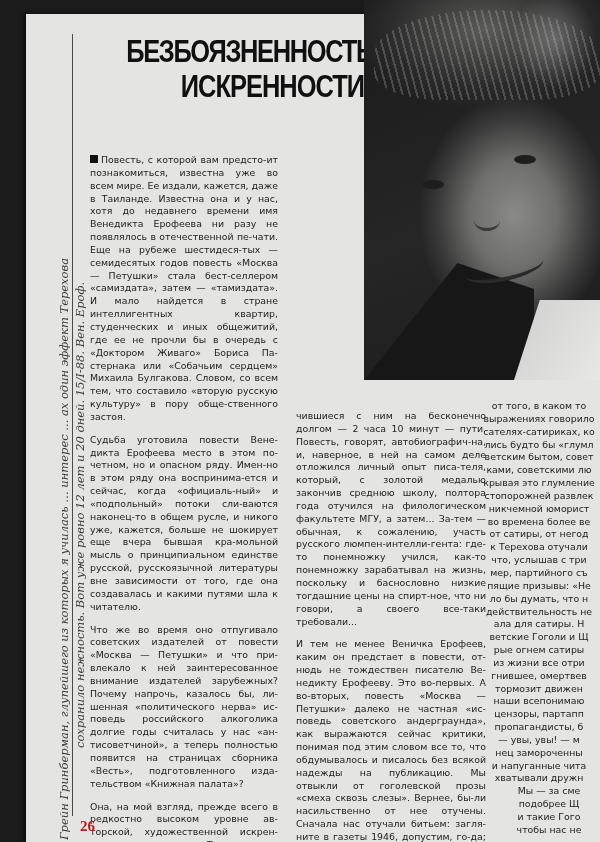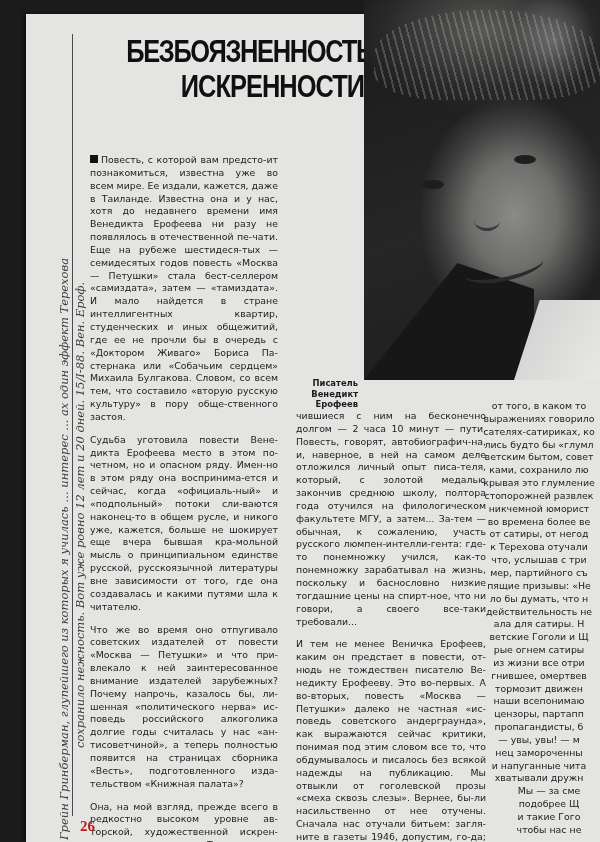--- a/index.html
+++ b/index.html
@@ -106,45 +106,40 @@
   <div class="photo">
     <div class="hair"></div>
     <div class="shoulder"></div>
     <div class="shirt"></div>
     <div class="eye-l"></div>
     <div class="eye-r"></div>
     <div class="nose"></div>
     <div class="smile"></div>
   </div>
 
-  <div class="caption">
-    <div>Писатель</div>
-    <div>Венедикт</div>
-    <div>Ерофеев</div>
-  </div>
 
   <div class="col col1">
     <p><span class="lead-square"></span><span>Повесть, с которой вам предсто-ит познакомиться, известна уже во всем мире. Ее издали, кажется, даже в Таиланде. Известна она и у нас, хотя до недавнего времени имя Венедикта Ерофеева ни разу не появлялось в отечественной пе-чати. Еще на рубеже шестидеся-тых — семидесятых годов повесть «Москва — Петушки» стала бест-селлером «самиздата», затем — «тамиздата». И мало найдется в стране интеллигентных квартир, студенческих и иных общежитий, где ее не прочли бы в очередь с «Доктором Живаго» Бориса Па-стернака или «Собачьим сердцем» Михаила Булгакова. Словом, со всем тем, что составило «вторую русскую культуру» в пору обще-ственного застоя.</span></p>
     <p>Судьба уготовила повести Вене-дикта Ерофеева место в этом по-четном, но и опасном ряду. Имен-но в этом ряду она восприни­ма-ется и сейчас, когда «официаль-ный» и «подпольный» потоки сли-ваются наконец-то в общем русле, и никого уже, кажется, больше не шокирует еще вчера бывшая кра-мольной мысль о принципиальном единстве русской, русскоязычной литературы вне зависимости от того, где она создавалась и какими путями шла к читателю.</p>
     <p>Что же во время оно отпугивало советских издателей от повести «Москва — Петушки» и что при-влекало к ней заинтересованное внимание издателей зарубежных? Почему напрочь, казалось бы, ли-шенная «политического нерва» ис-поведь российского алкоголика долгие годы считалась у нас «ан-тисоветчиной», а теперь полностью появится на страницах сборника «Весть», подготовленного изда-тельством «Книжная палата»?</p>
     <p>Она, на мой взгляд, прежде всего в редкостно высоком уровне ав-торской, художественной искрен-ности и правдивости. Тут же, впро-чем, стоит предупредить читателя: речь идет именно о художест-венной искренности и правди-вости, а не только о том, точен ли автор в изложении фактов, верно ли передал он события, слу-</p>
   </div>
 
   <div class="col col2">
     <p>чившиеся с ним на бесконечно долгом — 2 часа 10 минут — пути. Повесть, говорят, автобиографич-на, и, наверное, в ней на самом деле отложился личный опыт писа-теля, который, с золотой медалью закончив среднюю школу, полтора года отучился на филологическом факультете МГУ, а затем... За-тем — обычная, к сожалению, участь русского люмпен-интелли-гента: где-то понемножку учился, как-то понемножку зарабатывал на жизнь, поскольку и баснословно низкие тогдашние цены на спирт-ное, что ни говори, а своего все-таки требовали...</p>
     <p>И тем не менее Веничка Ерофеев, каким он предстает в повести, от-нюдь не тождествен писателю Ве-недикту Ерофееву. Это во-первых. А во-вторых, повесть «Москва — Петушки» далеко не частная «ис-поведь советского андерграунда», как выражаются сейчас критики, понимая под этим словом все то, что обдумывалось и писалось без всякой надежды на публикацию. Мы отвыкли от гоголевской прозы «смеха сквозь слезы». Вернее, бы-ли насильственно от нее отучены. Сначала нас отучали битьем: загля-ните в газеты 1946, допустим, го-да; вас и сейчас дрожь проберет</p>
   </div>
 
   <div class="col col3">
     <div>от того, в каком то</div>
     <div>выражениях говорило</div>
     <div>сателях-сатириках, ко</div>
     <div>лись будто бы «глумл</div>
     <div>ветским бытом, совет</div>
-    <div>ками, сохранило лю</div>
+    <div>ками, советскими лю</div>
     <div>крывая это глумление</div>
     <div>стопорожней развлек</div>
     <div>никчемной юморист</div>
     <div>во времена более ве</div>
     <div>от сатиры, от негод</div>
     <div>к Терехова отучали</div>
     <div>что, услышав с три</div>
     <div>мер, партийного съ</div>
     <div>пящие призывы: «Не</div>
     <div>ло бы думать, что н</div>

